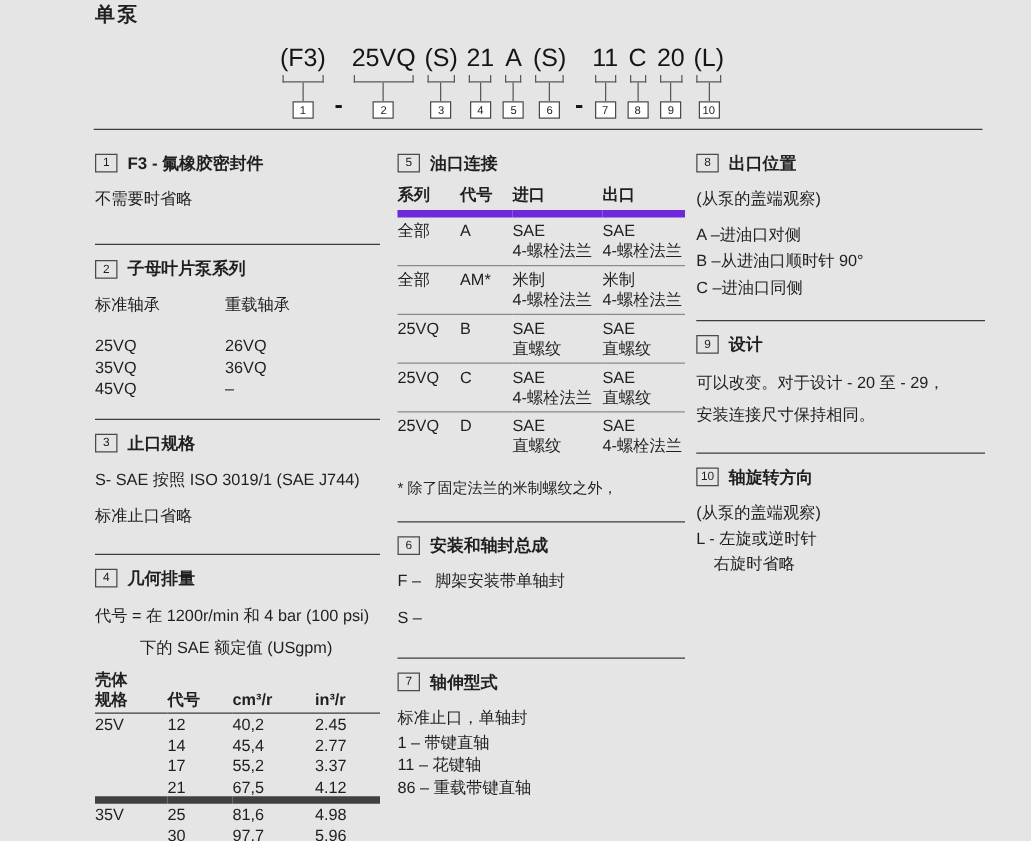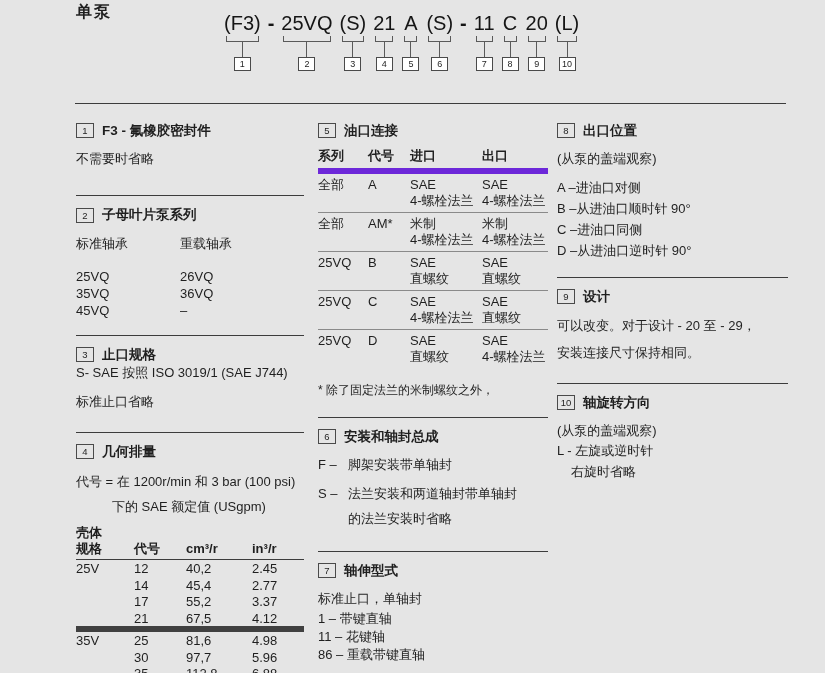--- a/index.html
+++ b/index.html
@@ -1,21 +1,21 @@
 <!DOCTYPE html>
 <html><head>
 <meta charset="utf-8">
 <style>
   html,body{margin:0;padding:0;background:#ffffff;}
   .page{position:relative;width:825px;height:673px;background:#e5e5e5;overflow:hidden;
         font-family:"Liberation Sans","DejaVu Sans",sans-serif;color:#1f1f1f;}
   .doc-title{position:absolute;left:76px;top:2px;font-size:16px;font-weight:bold;letter-spacing:2px;}
 
   
-  .model-code{position:absolute;left:224px;top:12px;display:flex;align-items:flex-start;gap:7px;}
+  .model-code{position:absolute;left:224px;top:36px;display:flex;align-items:flex-end;gap:7px;}
   .seg{display:flex;flex-direction:column;align-items:center;}
   .seg-text{font-size:20px;line-height:22px;white-space:nowrap;color:#151515;}
   .seg.dash .seg-text{font-weight:bold;}
   .bracket{align-self:stretch;height:5px;margin:2px 2px 0 2px;
            border-left:1px solid #5a5a5a;border-right:1px solid #5a5a5a;border-bottom:1px solid #5a5a5a;}
   .stem{width:1px;height:15px;background:#5a5a5a;}
   .numbox{min-width:11px;height:12px;padding:0 2px;border:1px solid #4a4a4a;
           font-size:9px;line-height:12px;text-align:center;background:#fff;}
 
   .hrule-top{position:absolute;left:75px;top:103px;width:711px;height:1px;background:#3c3c3c;}
@@ -180,30 +180,30 @@
         <span>–</span>
       </div>
     </div>
 
     <div class="rule"></div>
 
     <div class="sec-head">
       <span class="sec-num">3</span>
       <span>止口规格</span>
     </div>
-    <div class="line" style="margin-top:0;">S- SAE 按照 ISO 3019/1 (SAE J744)</div>
+    <div class="line" style="margin-top:11px;">S- SAE 按照 ISO 3019/1 (SAE J744)</div>
     <div class="line" style="margin-top:10px;">标准止口省略</div>
 
     <div class="rule" style="margin-top:20px;"></div>
 
     <div class="sec-head">
       <span class="sec-num">4</span>
       <span>几何排量</span>
     </div>
-    <div class="line" style="margin-top:11px;">代号 = 在 1200r/min 和 3 bar (100 psi)</div>
+    <div class="line" style="margin-top:11px;">代号 = 在 1200r/min 和 4 bar (100 psi)</div>
     <div class="line indent36" style="margin-top:7px;">下的 SAE 额定值 (USgpm)</div>
 
     <table class="disp">
       <thead>
         <tr>
           <th class="w1 series">壳体
 规格</th>
           <th class="w2">代号</th>
           <th class="w3">cm³/r</th>
           <th class="w4">in³/r</th>
@@ -346,24 +346,20 @@
     <div class="sec-head">
       <span class="sec-num">6</span>
       <span>安装和轴封总成</span>
     </div>
     <div class="ms-row">
       <span class="ms-code">F –</span>
       <span class="ms-desc">脚架安装带单轴封</span>
     </div>
     <div class="ms-row">
       <span class="ms-code">S –</span>
-      <span class="ms-desc">
-        <div>法兰安装和两道轴封带单轴封</div>
-        <div>的法兰安装时省略</div>
-      </span>
     </div>
 
     <div class="rule" style="margin-top:22px;"></div>
 
     <div class="sec-head">
       <span class="sec-num">7</span>
       <span>轴伸型式</span>
     </div>
     <div class="grp-head">标准止口，单轴封</div>
     <div class="grp-item">1  –  带键直轴</div>
@@ -375,21 +371,20 @@
   <div class="col col3">
 
     <div class="sec-head">
       <span class="sec-num">8</span>
       <span>出口位置</span>
     </div>
     <div class="line">(从泵的盖端观察)</div>
     <div class="line" style="margin-top:11px;">A –进油口对侧</div>
     <div class="line tight">B –从进油口顺时针 90°</div>
     <div class="line tight">C –进油口同侧</div>
-    <div class="line tight">D –从进油口逆时针 90°</div>
 
     <div class="rule"></div>
 
     <div class="sec-head">
       <span class="sec-num">9</span>
       <span>设计</span>
     </div>
     <div class="line" style="margin-top:11px;">可以改变。对于设计 - 20 至 - 29，</div>
     <div class="line" style="margin-top:8px;">安装连接尺寸保持相同。</div>
 

